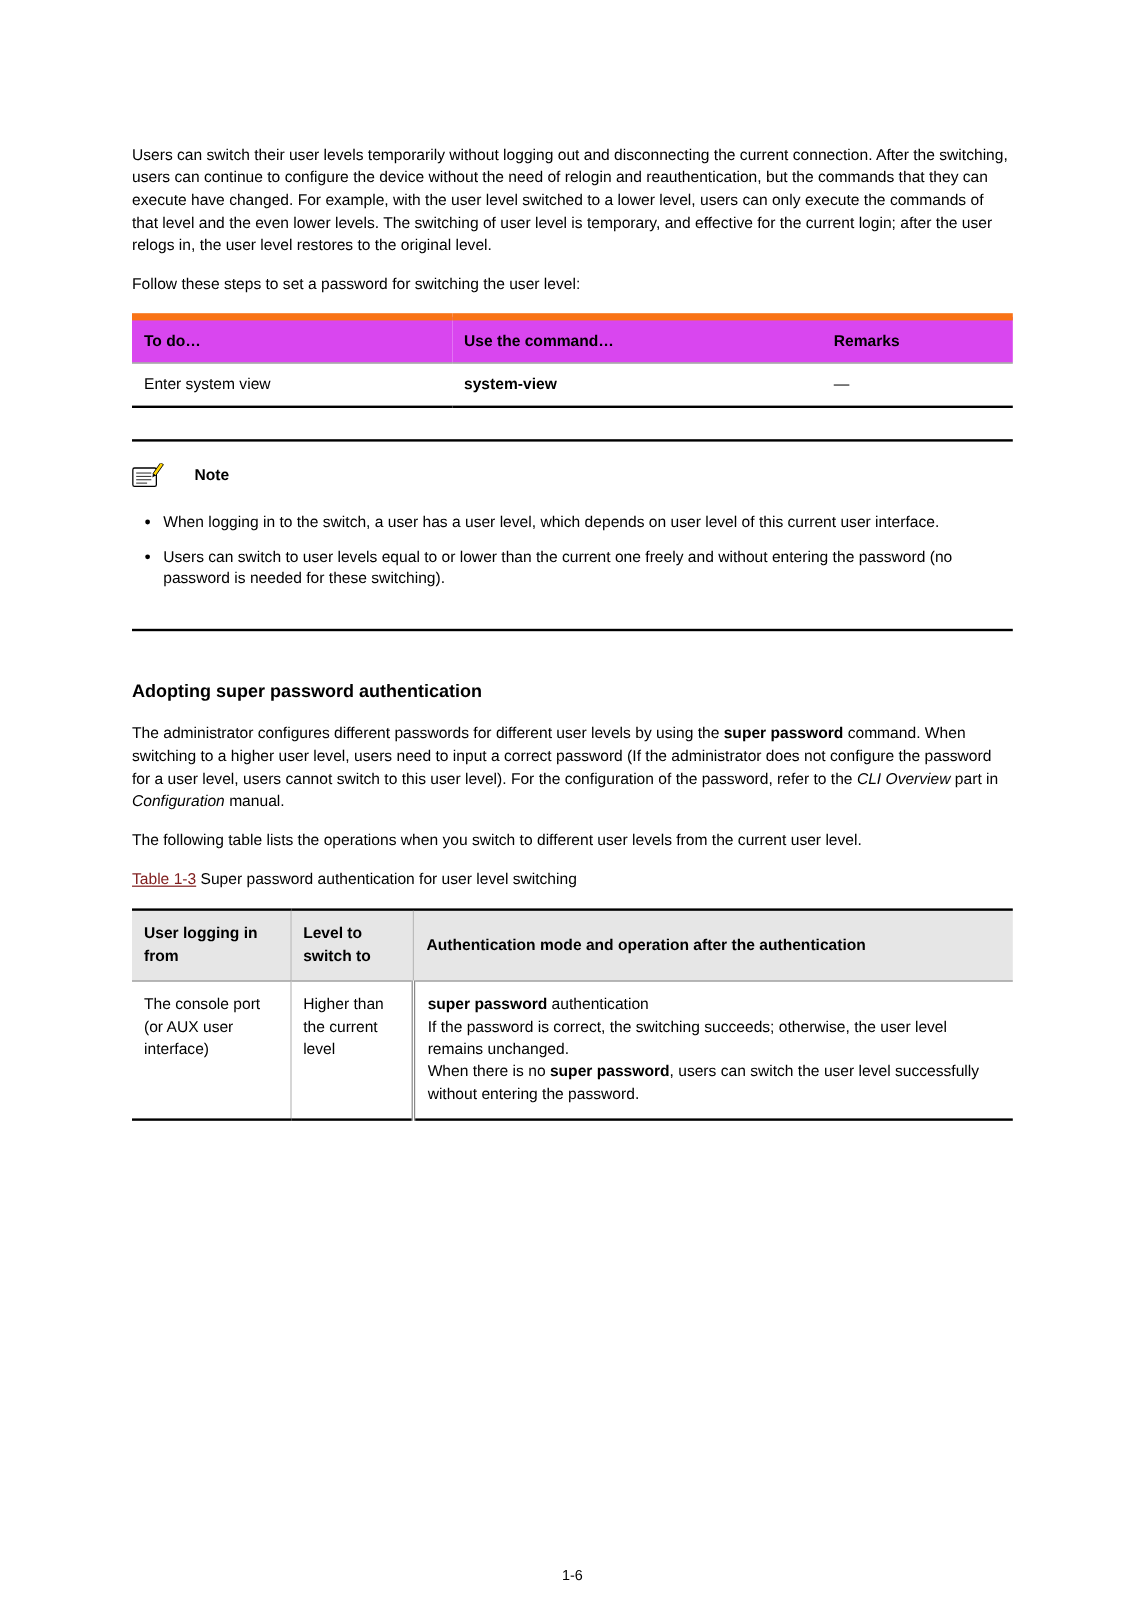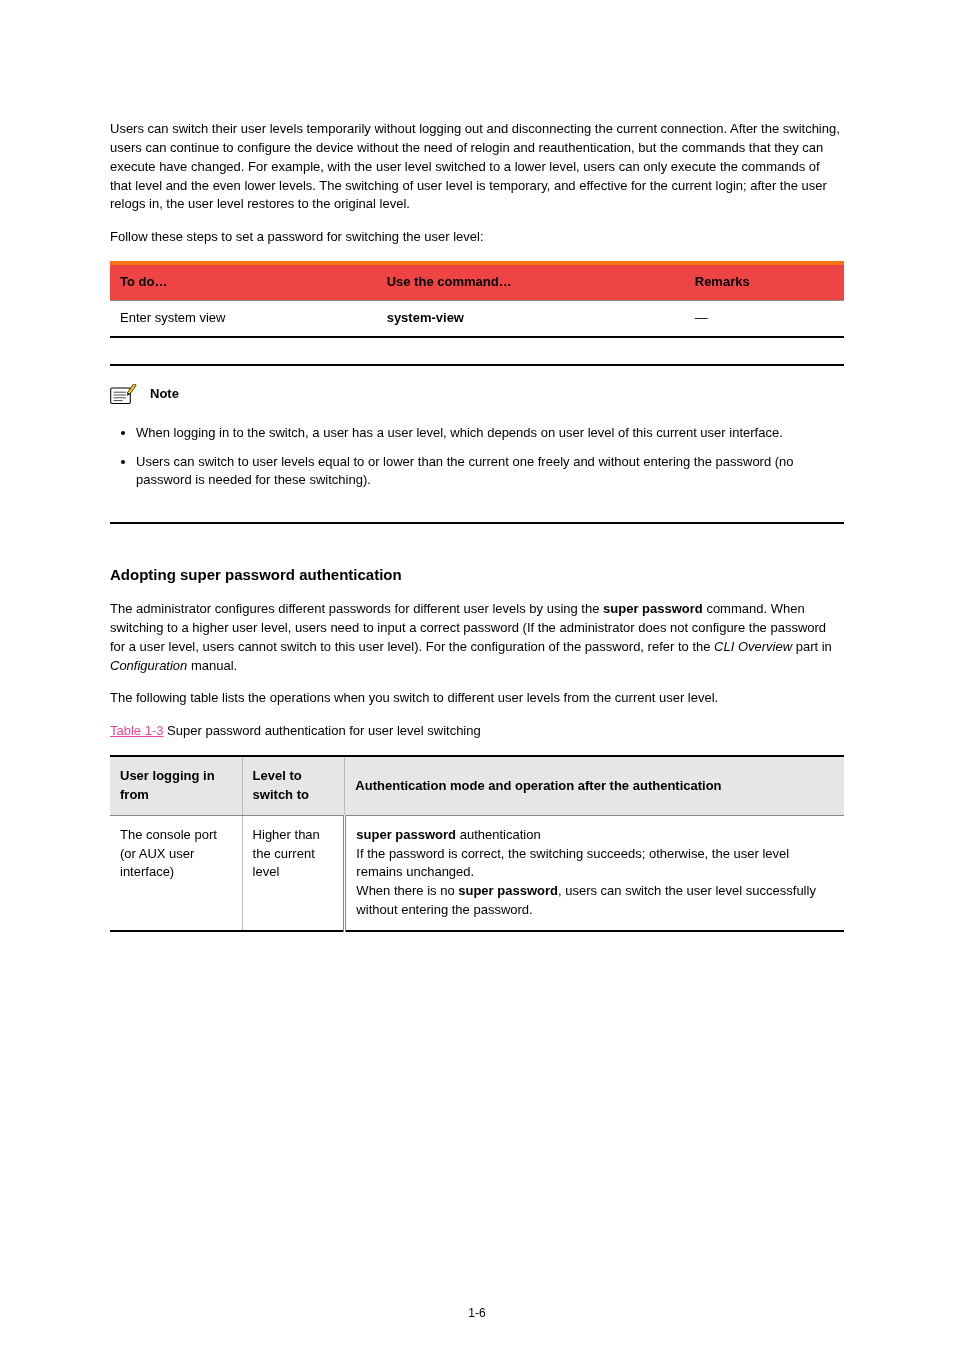--- a/index.html
+++ b/index.html
@@ -31,62 +31,62 @@
     border-collapse: collapse;
     margin: 6px 0 20px 0;
     font-size: 13px;
   }
   table.cmd th, table.cmd td {
     text-align: left;
     padding: 8px 10px;
     vertical-align: top;
   }
   table.cmd thead th {
-    background: #ef4444;
-    border-top: 4px solid #f97316;
+    background: #d946ef;
+    border-top: 6px solid #f97316;
     border-bottom: 1px solid #888;
     font-weight: bold;
   }
   table.cmd tbody td {
     border-top: 1px solid #888;
   }
   table.cmd tbody tr:last-child td {
     border-bottom: 2px solid #000;
   }
   .cmd-text { font-weight: bold; }
 
   .note-block {
     border-top: 2px solid #000;
     border-bottom: 2px solid #000;
     padding: 18px 0 22px 0;
     margin: 26px 0 40px 0;
   }
   .note-head {
     display: flex;
     align-items: center;
-    gap: 12px;
+    gap: 24px;
     margin-bottom: 18px;
   }
   .note-head .label { font-weight: bold; font-size: 13px; }
   .note-icon { width: 28px; height: 22px; }
 
   ul.bullets {
     margin: 0;
     padding: 0 0 0 26px;
     list-style: disc;
   }
   ul.bullets li { margin-bottom: 10px; }
 
   h3.sub {
     font-size: 15px;
     font-weight: bold;
     margin: 16px 0 14px 0;
   }
 
-  a.xref { color: #ec4899; text-decoration: underline; }
+  a.xref { color: #7f1d1d; text-decoration: underline; }
 
   table.lvl {
     width: 100%;
     border-collapse: collapse;
     font-size: 13px;
     margin-top: 10px;
   }
   table.lvl thead th {
     background: #e6e6e6;
     border-top: 2px solid #000;

